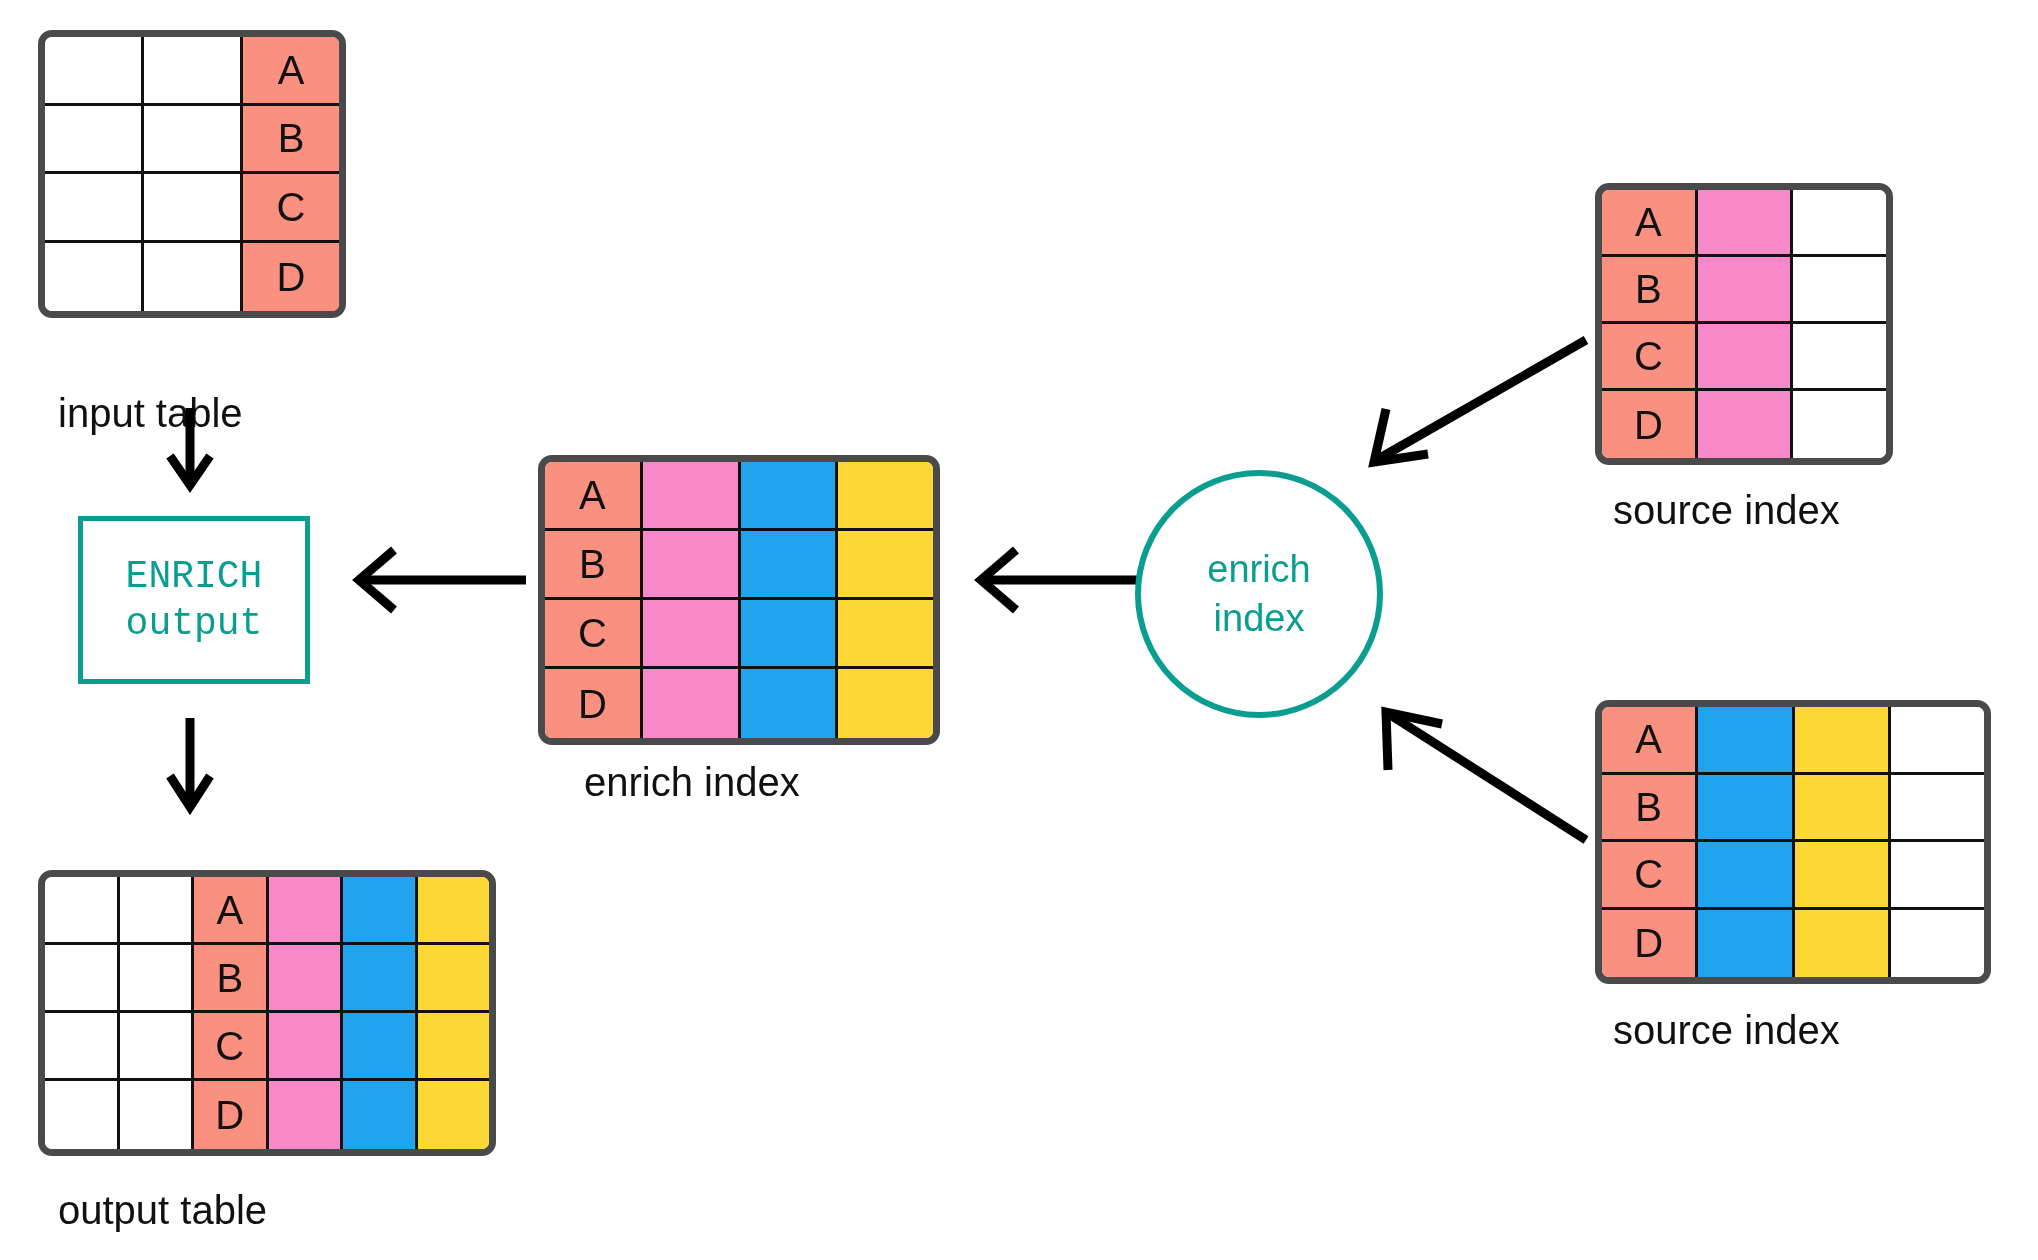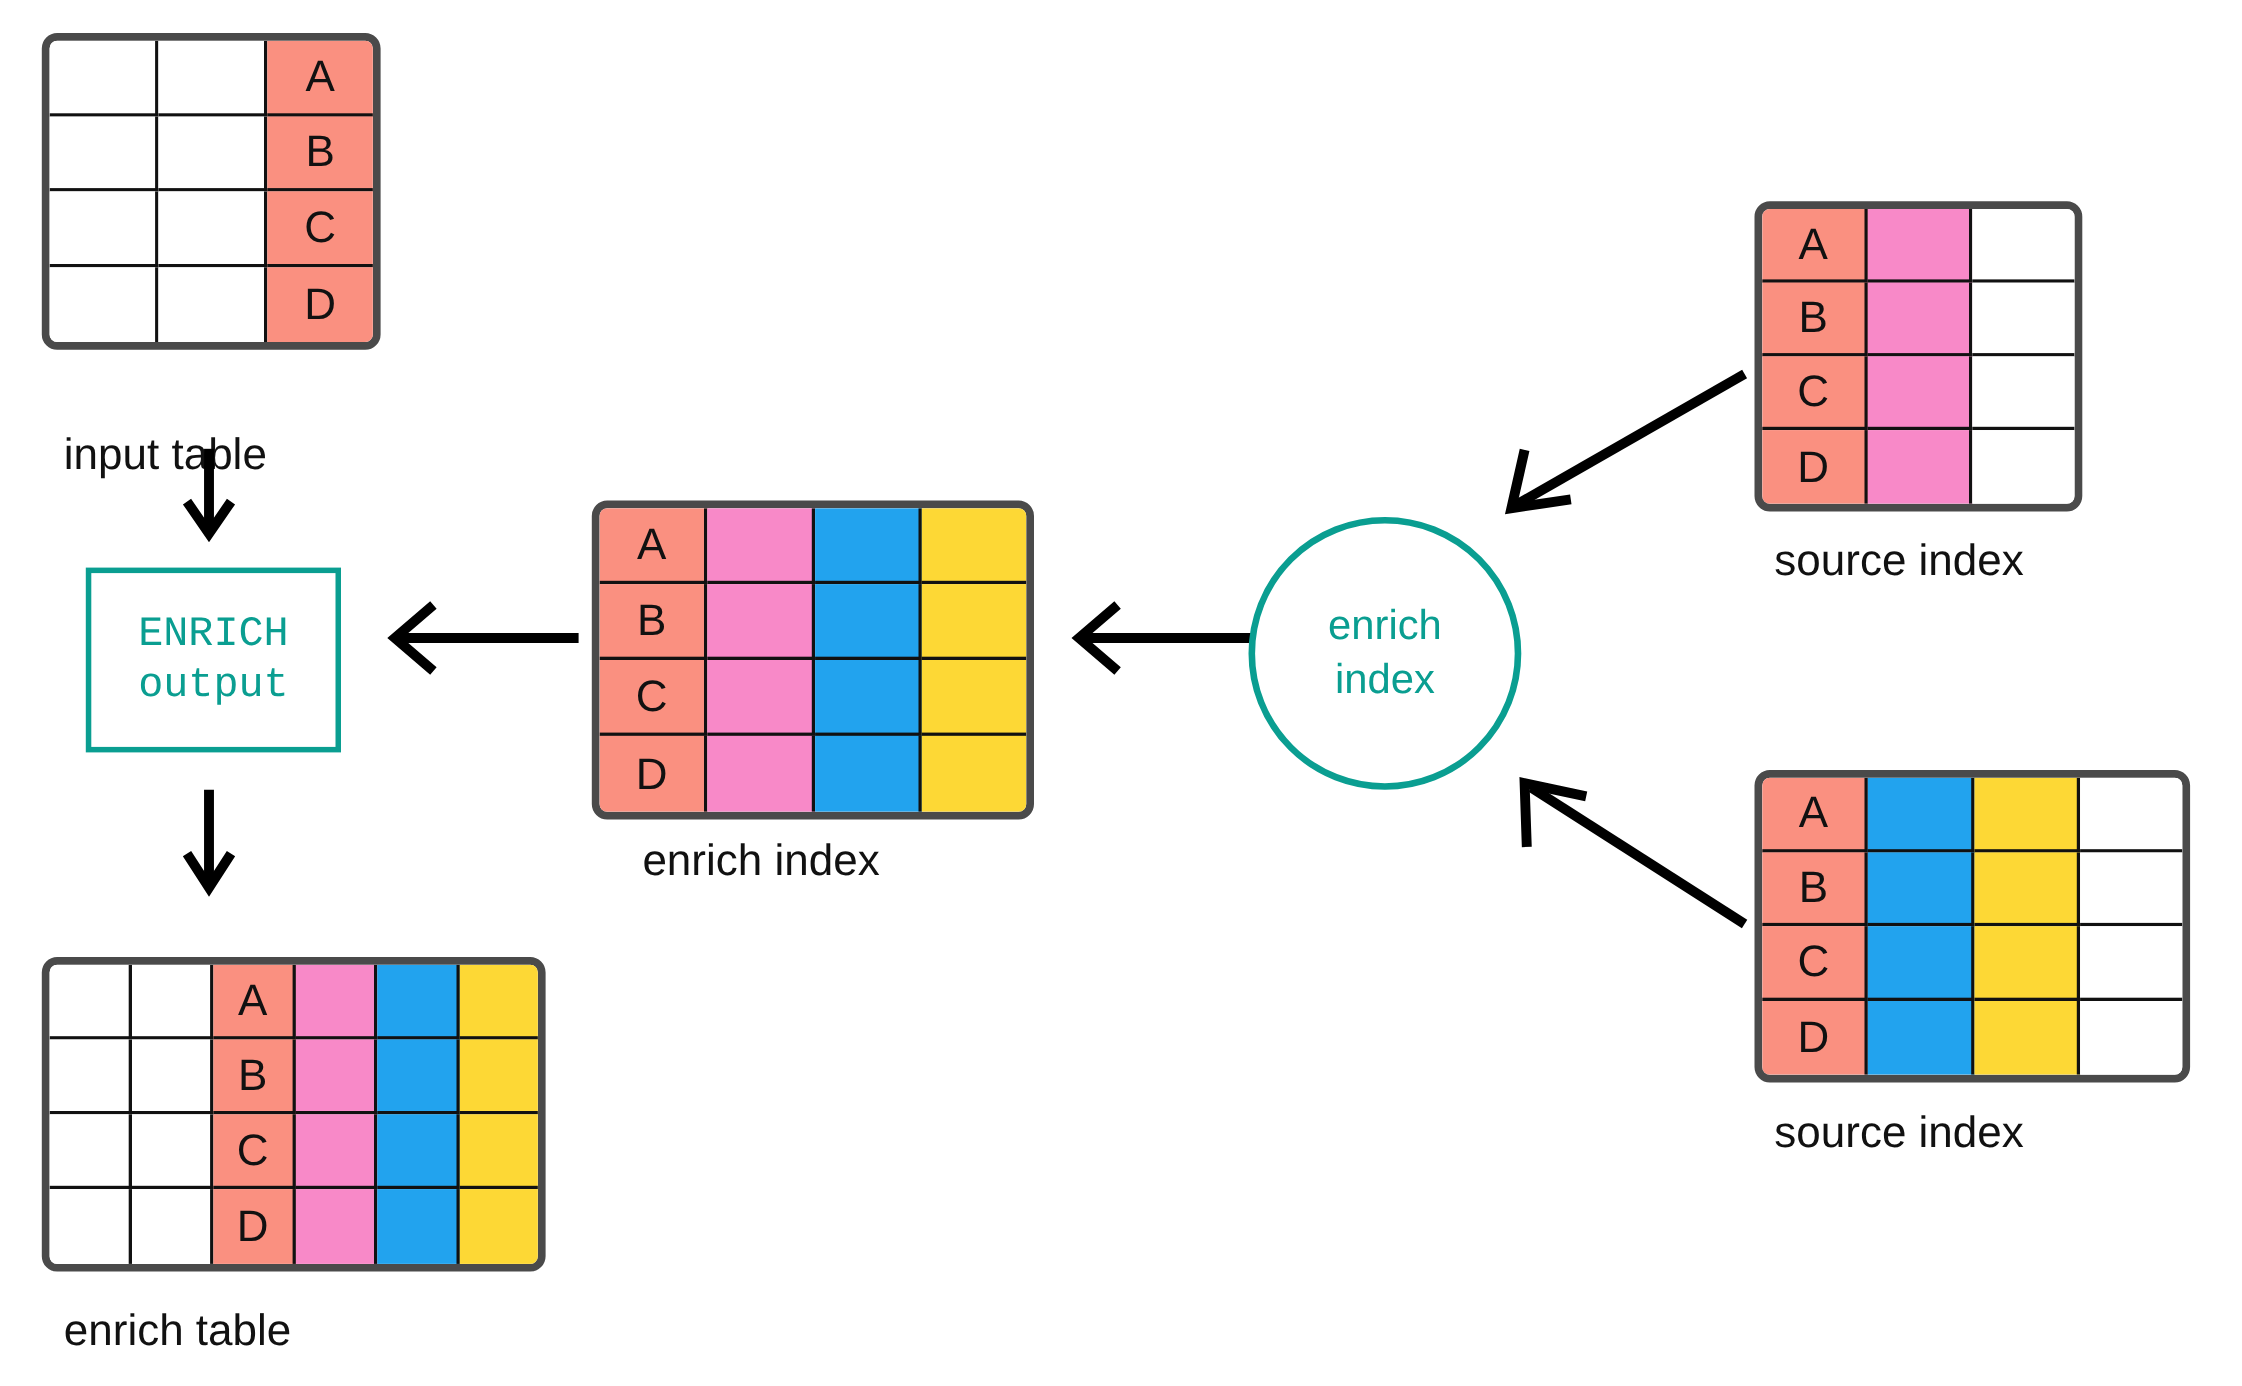--- a/index.html
+++ b/index.html
@@ -287,15 +287,15 @@
     </div>
     <div class="tbl-row">
       <div class="tbl-cell fill-white"></div>
       <div class="tbl-cell fill-white"></div>
       <div class="tbl-cell fill-salmon">D</div>
       <div class="tbl-cell fill-pink"></div>
       <div class="tbl-cell fill-blue"></div>
       <div class="tbl-cell fill-yellow"></div>
     </div>
   </div>
-  <div class="caption" style="left:58px; top:1190px;">enrich table</div>
+  <div class="caption" style="left:58px; top:1190px;">output table</div>
 
 </div>
 
 </body></html>

